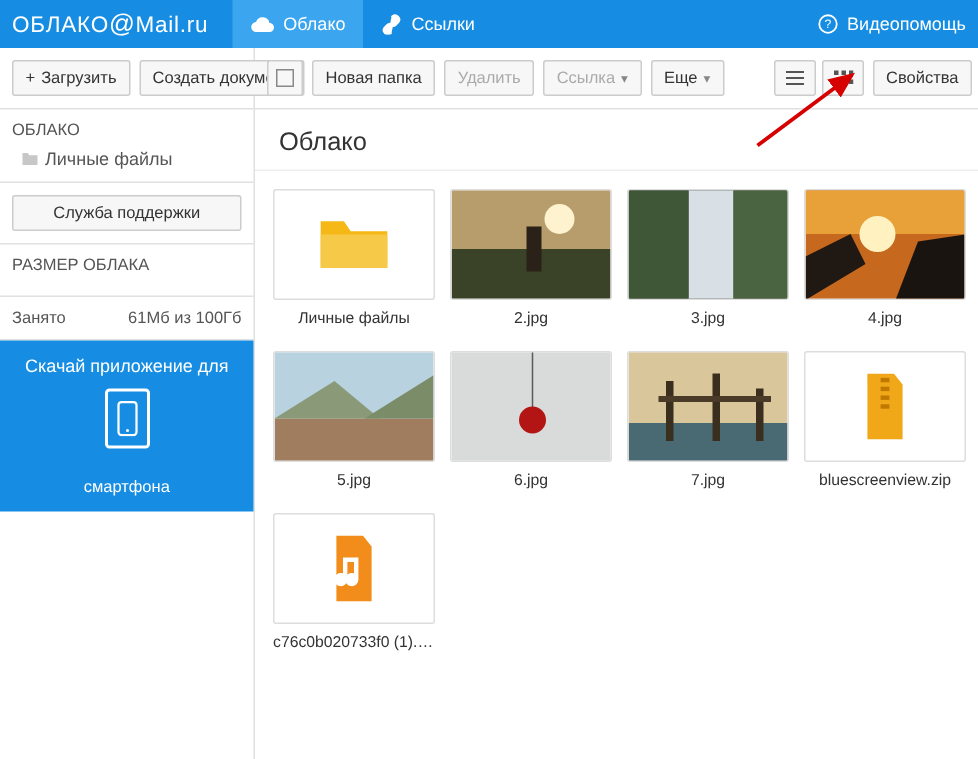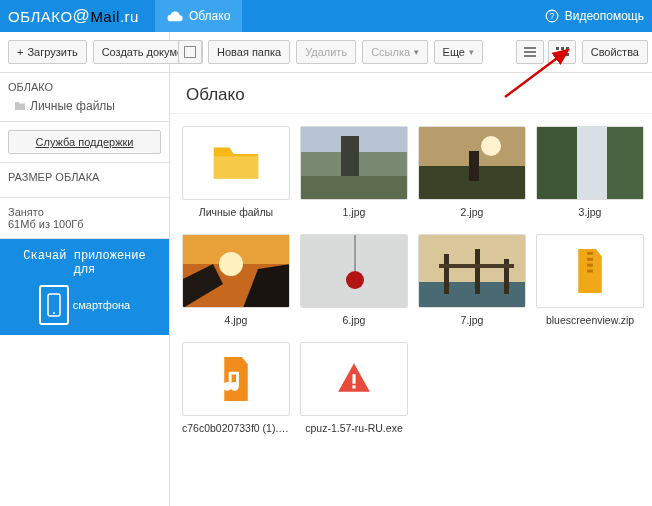--- a/index.html
+++ b/index.html
@@ -15,21 +15,21 @@
   .header {
     background: #168de2;
     height: 32px;
     display: flex;
     align-items: center;
     color: #fff;
     padding: 0 8px;
   }
   .logo { font-size: 15px; letter-spacing: .5px; margin-right: 16px; display: flex; align-items: center; }
   .logo .at { font-size: 17px; }
-  .logo .mail { color: #000000; }
+  .logo .mail { color: #ffffff; }
   .navtab {
     display: flex;
     align-items: center;
     padding: 0 12px;
     height: 32px;
     cursor: pointer;
   }
   .navtab.active { background: #3ba6ef; }
   .navtab svg { margin-right: 6px; }
   .helpbtn {
@@ -67,31 +67,31 @@
   }
   .btn.disabled { color: #aaa; }
   .side-actions { display: flex; gap: 6px; }
   .side-section-title {
     font-size: 11px;
     color: #555;
     text-transform: uppercase;
     margin-bottom: 6px;
   }
   .tree-item { font-size: 12px; color: #555; display: flex; align-items: center; gap: 4px; padding-left: 6px;}
-  .size-row { display: flex; justify-content: space-between; font-size: 11px; color: #555; flex-direction: column; }
+  .size-row { display: flex; justify-content: space-between; font-size: 11px; color: #555; }
   .promo {
     background: #168de2;
     color: #fff;
     padding: 10px;
     text-align: center;
     font-size: 12px;
   }
-  .promo-title { margin-bottom: 8px; font-family: Liberation Mono, monospace; }
+  .promo-title { margin-bottom: 8px; }
   .promo-devices { display: flex; justify-content: space-around; align-items: flex-end; }
-  .device { display: flex; flex-direction: row; align-items: center; gap: 4px; font-size: 11px; }
+  .device { display: flex; flex-direction: column; align-items: center; gap: 20px; font-size: 11px; }
   .device .iconbox {
     width: 30px; height: 40px; border: 2px solid #fff; border-radius: 3px;
     display: flex; align-items: center; justify-content: center;
   }
   .device.comp .iconbox { width: 44px; height: 34px; }
   .main {
     flex: 1;
     display: flex;
     flex-direction: column;
     position: relative;
@@ -146,37 +146,43 @@
     overflow: hidden;
   }
   .thumb.filetile { background: #fff; }
   .tile .name { text-align: center; white-space: nowrap; overflow: hidden; text-overflow: ellipsis; width: 100%; }
   .arrow {
     position: absolute;
     top: 10px;
     right: 76px;
     pointer-events: none;
   }
-  .sidebar .btn.full { width: 100%; justify-content: center; text-decoration: underline; }
+  .sidebar .btn.full { width: 100%; justify-content: center; }
 </style>
 </head>
 <body>
 
 <div class="header">
   <div class="logo">
     <span>ОБЛАКО</span>
       <span class="at">@</span>
       <span class="mail">Mail</span>
       <span>.ru</span>
   </div>
   <div class="navtab active">
     <svg width="16" height="12" viewBox="0 0 24 16">
         <path fill="#fff" d="M19 7a7 7 0 00-13.5-1A5 5 0 006 16h13a4.5 4.5 0 000-9z"></path>
       </svg>
     <span>Облако</span>
+  </div>
+  <div class="navtab">
+    <svg width="14" height="14" viewBox="0 0 24 24">
+        <path fill="#fff" d="M10 13a5 5 0 007 0l3-3a5 5 0 00-7-7l-1 1m2 9a5 5 0 00-7 0l-3 3a5 5 0 007 7l1-1" stroke="#fff" stroke-width="2"></path>
+      </svg>
+    <span>Ссылки</span>
   </div>
   <div class="helpbtn">
     <svg width="14" height="14" viewBox="0 0 24 24">
         <circle cx="12" cy="12" r="10" fill="none" stroke="#fff" stroke-width="2"></circle>
         <text x="12" y="17" text-anchor="middle" fill="#fff" font-size="14" font-family="Arial">?</text>
       </svg>
     <span>Видеопомощь</span>
   </div>
 </div>
 
@@ -286,31 +292,20 @@
             <svg width="56" height="40" viewBox="0 0 24 18">
               <path fill="#f5b817" d="M2 2h7l2 3h11v11H2z"></path>
               <path fill="#f7c948" d="M2 6h20v10H2z"></path>
             </svg>
           </div>
         <div class="name">Личные файлы</div>
       </div>
       <div class="tile">
         <div class="thumb">
             <svg width="108" height="74">
-              <rect width="108" height="74" fill="#7a8a72"></rect>
-              <rect width="108" height="26" fill="#b8c4d4"></rect>
-              <rect x="40" y="10" width="18" height="50" fill="#3b3f36"></rect>
-              <rect x="0" y="50" width="108" height="24" fill="#5d6b4f"></rect>
-            </svg>
-          </div>
-        <div class="name">1.jpg</div>
-      </div>
-      <div class="tile">
-        <div class="thumb">
-            <svg width="108" height="74">
               <rect width="108" height="40" fill="#b89d6c"></rect>
               <rect y="40" width="108" height="34" fill="#3a4227"></rect>
               <circle cx="72" cy="20" r="10" fill="#fff3cf"></circle>
               <rect x="50" y="25" width="10" height="30" fill="#2a2218"></rect>
             </svg>
           </div>
         <div class="name">2.jpg</div>
       </div>
       <div class="tile">
         <div class="thumb">
@@ -328,20 +323,31 @@
         <div class="thumb">
             <svg width="108" height="74">
               <rect width="108" height="74" fill="#c7681f"></rect>
               <rect width="108" height="30" fill="#e8a039"></rect>
               <circle cx="48" cy="30" r="12" fill="#fff2c0"></circle>
               <path d="M0 45 L30 30 L40 50 L0 74 Z" fill="#1f1813"></path>
               <path d="M75 35 L108 30 L108 74 L60 74 Z" fill="#1a1410"></path>
             </svg>
           </div>
         <div class="name">4.jpg</div>
+      </div>
+      <div class="tile">
+        <div class="thumb">
+            <svg width="108" height="74">
+              <rect width="108" height="45" fill="#b9d2e0"></rect>
+              <rect y="45" width="108" height="29" fill="#a17d5f"></rect>
+              <path d="M0 45 L40 20 L70 45 Z" fill="#8a9a78"></path>
+              <path d="M60 45 L108 15 L108 45 Z" fill="#7a8c68"></path>
+            </svg>
+          </div>
+        <div class="name">5.jpg</div>
       </div>
       <div class="tile">
         <div class="thumb">
             <svg width="108" height="74">
               <rect width="108" height="74" fill="#d9dbda"></rect>
               <line x1="54" y1="0" x2="54" y2="40" stroke="#5a5a5a" stroke-width="1"></line>
               <circle cx="54" cy="46" r="9" fill="#b31515"></circle>
             </svg>
           </div>
         <div class="name">6.jpg</div>
@@ -374,25 +380,15 @@
       </div>
       <div class="tile">
         <div class="thumb filetile">
             <svg width="36" height="44" viewBox="0 0 24 30">
               <path fill="#f28c1a" d="M4 0h12l4 5v25H4z"></path>
               <path fill="#fff" d="M14 10v10a3 3 0 11-2-2.8V12h-3v8a3 3 0 11-2-2.8V10z"></path>
             </svg>
           </div>
         <div class="name">c76c0b020733f0 (1).mp3</div>
       </div>
-      <div class="tile">
-        <div class="thumb filetile">
-            <svg width="40" height="38" viewBox="0 0 24 24">
-              <path fill="#e84b3c" d="M12 2 L22 20 H2 Z"></path>
-              <rect x="11" y="9" width="2" height="6" fill="#fff"></rect>
-              <rect x="11" y="16" width="2" height="2" fill="#fff"></rect>
-            </svg>
-          </div>
-        <div class="name">cpuz-1.57-ru-RU.exe</div>
-      </div>
     </div>
   </div>
 </div>
 
 </body></html>

